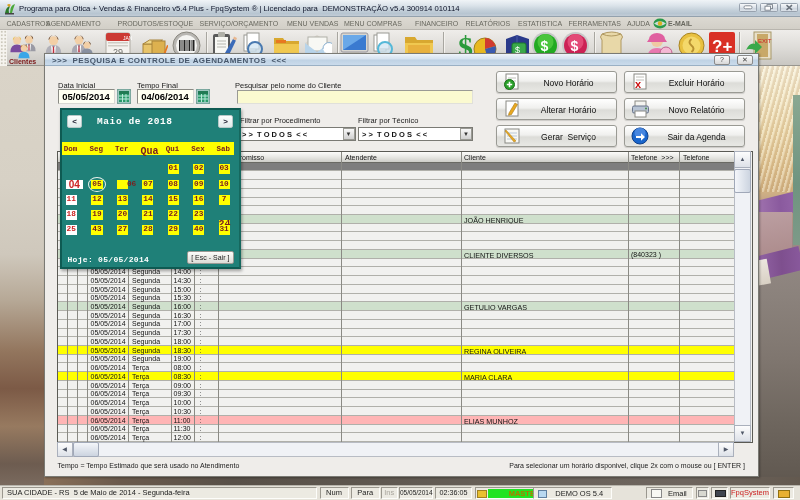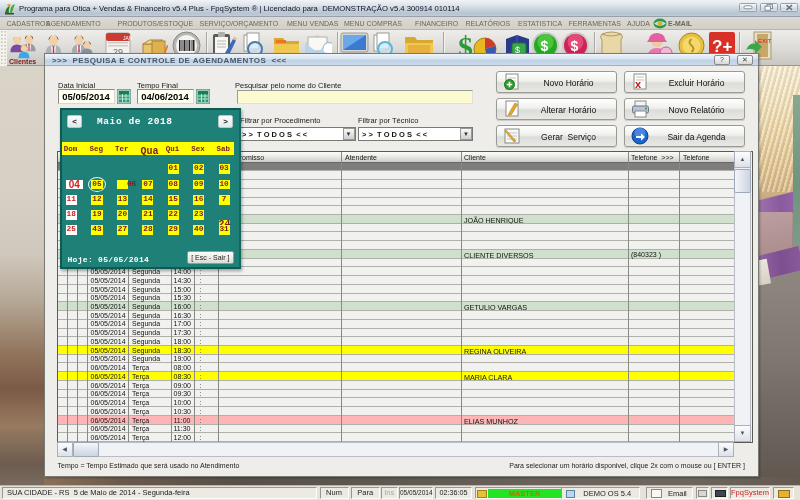--- a/index.html
+++ b/index.html
@@ -561,21 +561,21 @@
 <div class="abs" style="left:399px;top:487px;width:34px;height:12px;background:#eceae2;border:1px solid;border-color:#9a978e #fdfdfa #fdfdfa #9a978e;">
     <span style="font-size:6.5px;color:#222;text-align:center;line-height:10px;display:block;">05/05/2014</span>
   </div>
 <div class="abs" style="left:435px;top:487px;width:37px;height:12px;background:#eceae2;border:1px solid;border-color:#9a978e #fdfdfa #fdfdfa #9a978e;">
     <span style="font-size:7.2px;color:#222;text-align:center;line-height:10px;display:block;">02:36:05</span>
   </div>
 <div class="abs" style="left:474.5px;top:487px;width:88.5px;height:12px;background:#eceae2;border:1px solid;border-color:#9a978e #fdfdfa #fdfdfa #9a978e;">
     <span style="position:absolute;left:1.5px;top:1.5px;width:10px;height:8px;background:#e8c030;border:1px solid #a08020;"></span>
     <span style="position:absolute;left:12px;top:1px;width:74px;height:9px;background:#22e422;font-size:7.5px;font-weight:bold;color:#b07800;text-align:center;line-height:9px;">MASTER</span>
   </div>
-<div class="abs" style="left:561px;top:487px;width:78.5px;height:12px;background:#eceae2;border:1px solid;border-color:#9a978e #fdfdfa #fdfdfa #9a978e;">
+<div class="abs" style="left:533px;top:487px;width:78.5px;height:12px;background:#eceae2;border:1px solid;border-color:#9a978e #fdfdfa #fdfdfa #9a978e;">
     <span style="position:absolute;left:4px;top:1.5px;width:9px;height:8px;background:#b8d8f0;border:1px solid #6080a0;"></span>
     <span style="position:absolute;left:14px;top:1px;right:0;font-size:7.5px;color:#222;text-align:center;line-height:9px;">DEMO OS 5.4</span>
   </div>
 <div class="abs" style="left:646px;top:487px;width:47px;height:12px;background:#eceae2;border:1px solid;border-color:#9a978e #fdfdfa #fdfdfa #9a978e;">
     <span style="position:absolute;left:4px;top:1px;width:11px;height:9px;background:#f8f8f4;border:1px solid #888;"></span>
     <span style="position:absolute;left:21px;top:1px;font-size:7.5px;color:#222;line-height:9px;">Email</span>
   </div>
 <div class="abs" style="left:695.5px;top:487px;width:13.5px;height:12px;background:#eceae2;border:1px solid;border-color:#9a978e #fdfdfa #fdfdfa #9a978e;">
     <span style="position:absolute;left:1.5px;top:2px;width:9px;height:7px;background:#d8d8d0;border:1px solid #888;"></span>
   </div>

